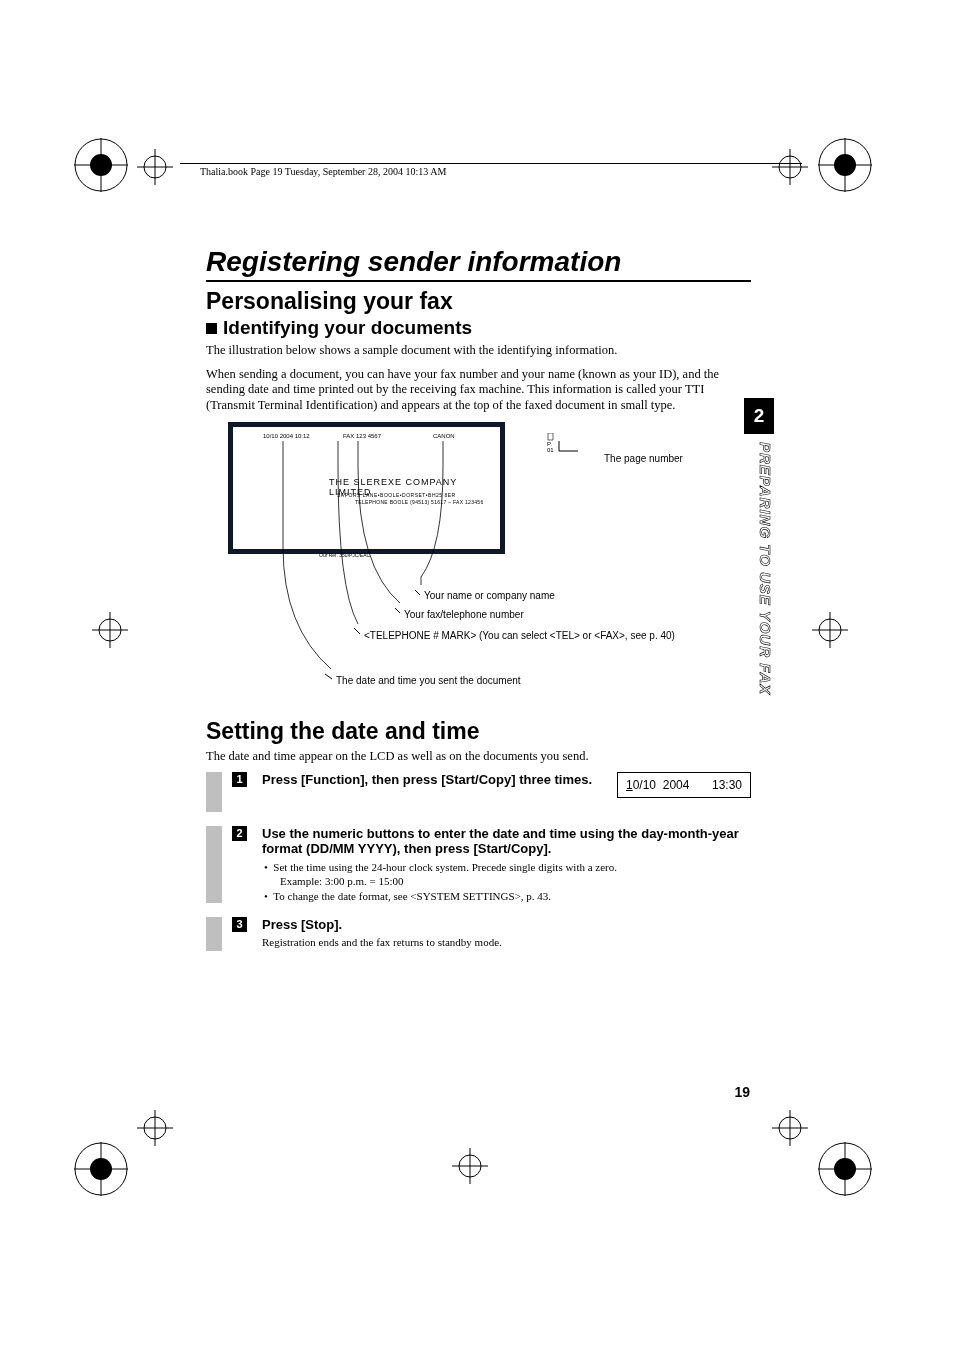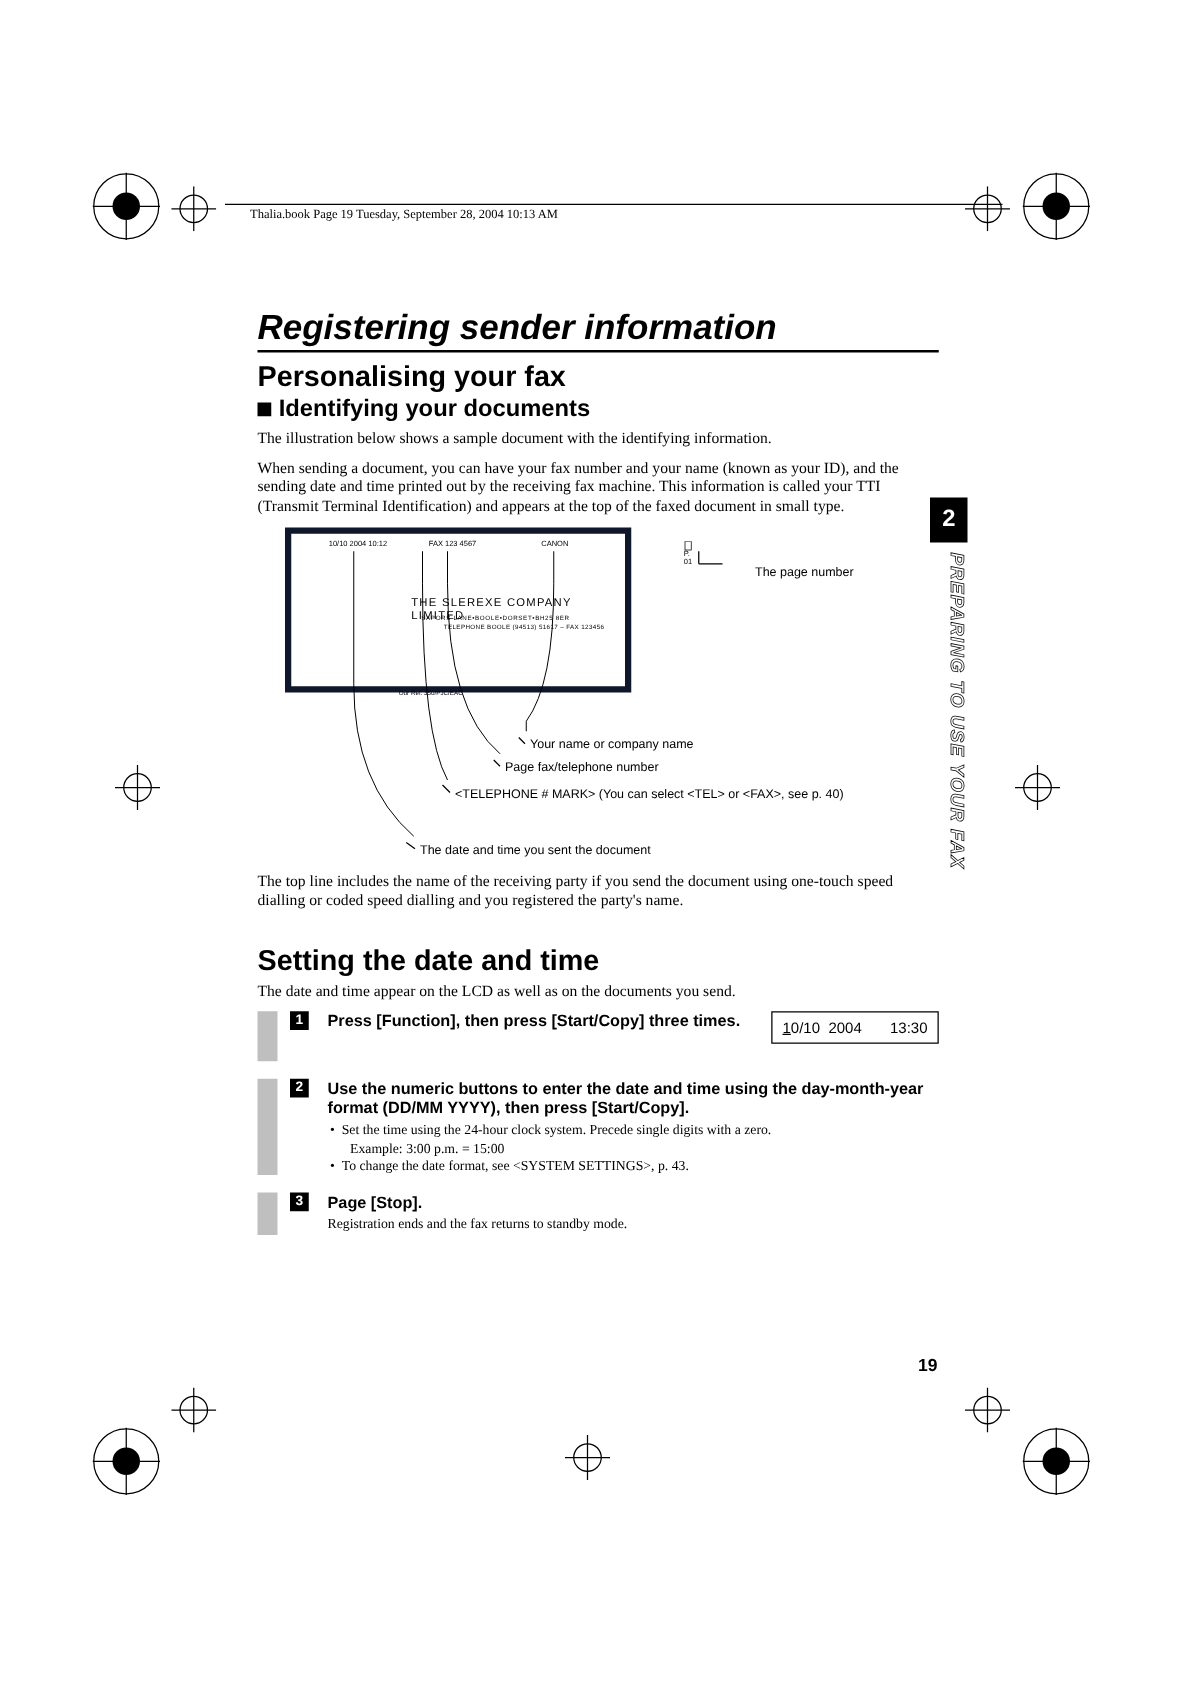--- a/index.html
+++ b/index.html
@@ -277,32 +277,31 @@
       <path d="M 210 14 L 210 40 Q 210 120 188 150 L 188 158" fill="none" stroke="#000" stroke-width="0.8"></path>
       <path d="M 125 14 L 125 40 Q 125 140 167 176" fill="none" stroke="#000" stroke-width="0.8"></path>
       <path d="M 105 14 L 105 40 Q 105 160 125 197" fill="none" stroke="#000" stroke-width="0.8"></path>
       <path d="M 50 14 L 50 120 Q 50 200 98 242" fill="none" stroke="#000" stroke-width="0.8"></path>
     </svg>
   </div>
 
   <div style="position:relative;height:130px;font-family:Arial,sans-serif;font-size:10px;">
     <div style="position:absolute;left:398px;top:-109px">The page number</div>
     <div style="position:absolute;left:218px;top:28px">Your name or company name</div>
-    <div style="position:absolute;left:198px;top:47px">Page fax/telephone number</div>
+    <div style="position:absolute;left:198px;top:47px">Your fax/telephone number</div>
     <div style="position:absolute;left:158px;top:68px">&lt;TELEPHONE # MARK&gt; (You can select &lt;TEL&gt; or &lt;FAX&gt;, see p. 40)</div>
     <div style="position:absolute;left:130px;top:113px">The date and time you sent the document</div>
     <svg style="position:absolute;left:0;top:0" width="545" height="130">
       <line x1="209" y1="28" x2="214" y2="33" stroke="#000"></line>
       <line x1="189" y1="46" x2="194" y2="51" stroke="#000"></line>
       <line x1="148" y1="66" x2="154" y2="72" stroke="#000"></line>
       <line x1="119" y1="112" x2="126" y2="117" stroke="#000"></line>
     </svg>
   </div>
 
-  <div class="para" style="margin-top:6px">The top line includes the name of the receiving party if you send the document using one-touch speed dialling or coded speed dialling and you registered the party's name.</div>
 
   <div class="h2-2">Setting the date and time</div>
   <div class="para">The date and time appear on the LCD as well as on the documents you send.</div>
 
   <div class="steps">
     <div class="step" style="min-height:40px">
       <div class="step-bar"></div>
       <div class="step-num">1</div>
       <div class="step-head">Press [Function], then press [Start/Copy] three times.</div>
       <div class="lcd">
@@ -316,21 +315,21 @@
       <div class="step-num">2</div>
       <div class="step-head">Use the numeric buttons to enter the date and time using the day-month-year format (DD/MM YYYY), then press [Start/Copy].</div>
       <div class="step-bullet">•&nbsp;&nbsp;<span>Set the time using the 24-hour clock system. Precede single digits with a zero.</span></div>
       <div class="step-bullet" style="padding-left:18px;text-indent:0">Example: 3:00 p.m. = 15:00</div>
       <div class="step-bullet">•&nbsp;&nbsp;<span>To change the date format, see &lt;SYSTEM SETTINGS&gt;, p. 43.</span></div>
     </div>
 
     <div class="step" style="min-height:34px">
       <div class="step-bar"></div>
       <div class="step-num">3</div>
-      <div class="step-head">Page [Stop].</div>
+      <div class="step-head">Press [Stop].</div>
       <div style="font-size:11px">Registration ends and the fax returns to standby mode.</div>
     </div>
   </div>
 </div>
 
 <div class="side-tab">2</div>
 <div class="side-label">PREPARING TO USE YOUR FAX</div>
 <div class="page-num">19</div>
 
 </body></html>

